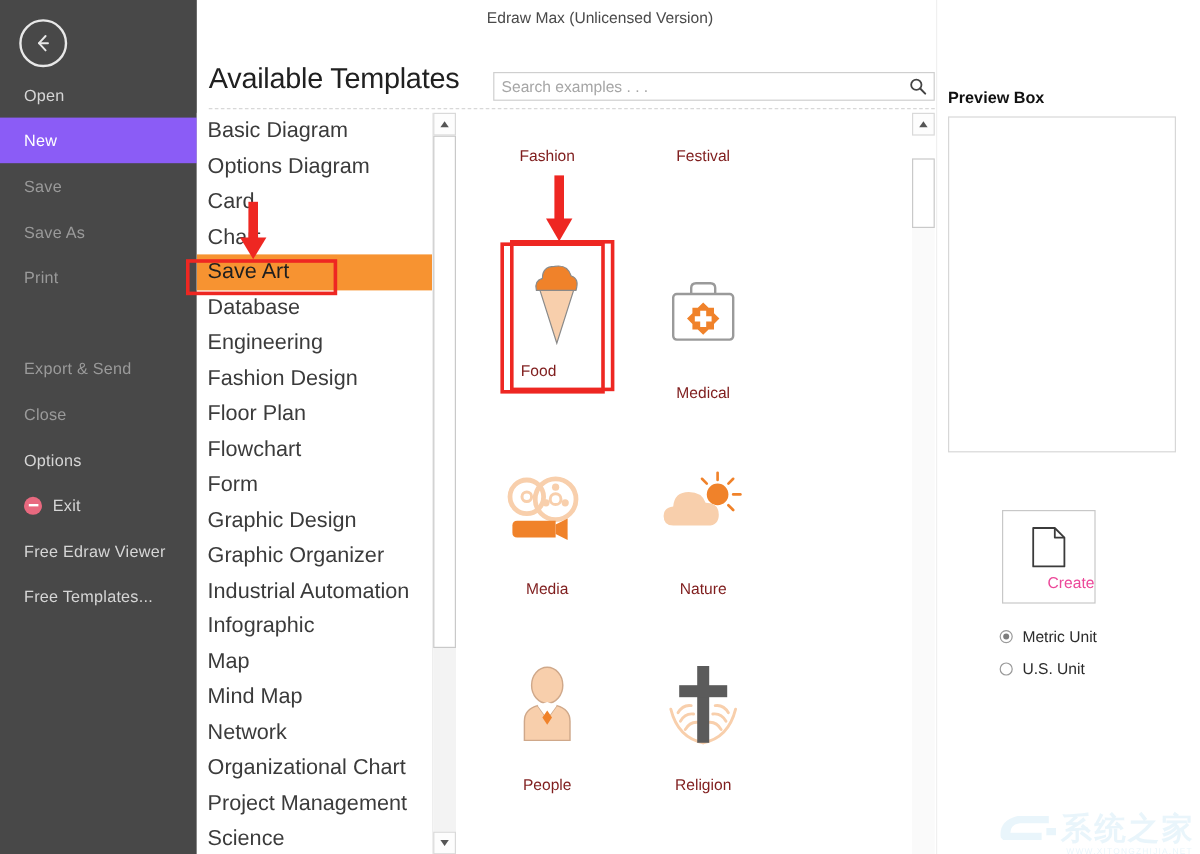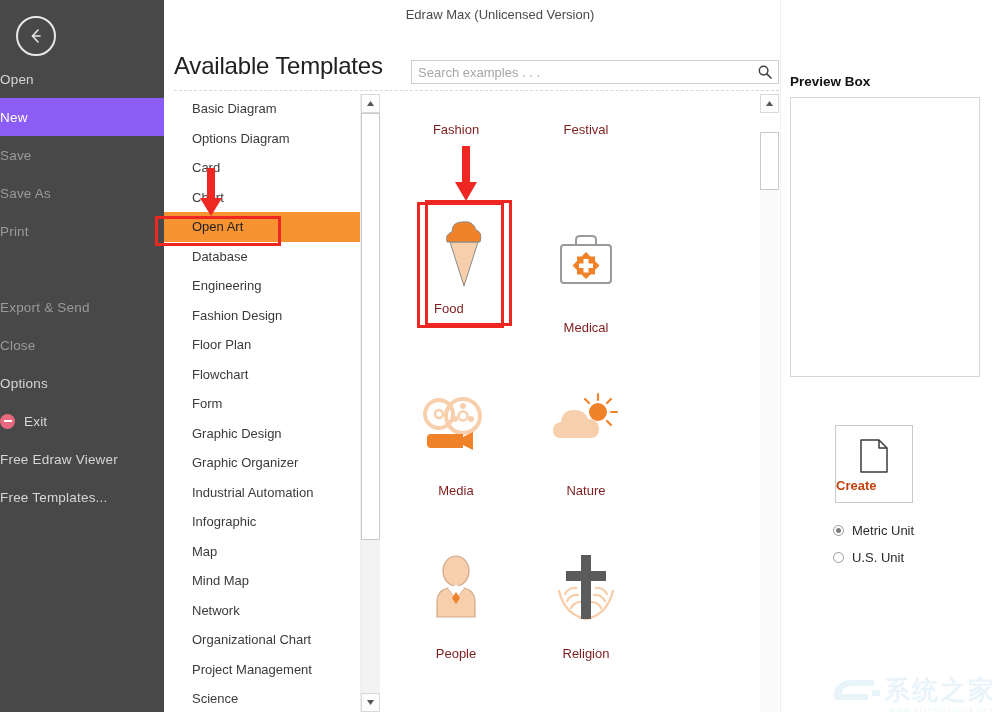--- a/index.html
+++ b/index.html
@@ -28,20 +28,21 @@
     border-radius: 50%;
     box-sizing: border-box;
     display: flex; align-items: center; justify-content: center;
     cursor: pointer;
   }
   #back-btn svg { display: block; }
   .side-item {
     position: absolute; left: 0;
     width: 164px; height: 38px;
     display: flex; align-items: center;
+    padding-left: 20px;
     box-sizing: border-box;
     font-size: 13.5px;
     color: #d6d6d6;
     cursor: pointer;
     letter-spacing: 0.2px;
   }
   .side-item.dim { color: #9a9a9a; }
   .side-item.active { background: #8b5cf6; color: #ffffff; }
   .exit-dot {
     width: 15px; height: 15px; border-radius: 50%;
@@ -123,22 +124,22 @@
   #cat-panel {
     position: absolute; left: 164px; top: 94px;
     width: 216px; height: 618px;
     background: #ffffff;
     overflow: hidden;
   }
   .cat-item {
     position: relative;
     height: 29.5px;
     line-height: 29.5px;
-    padding-left: 28px;
-    font-size: 13px;
+    padding-left: 9px;
+    font-size: 18px;
     color: #3b3b3b;
     cursor: pointer;
     white-space: nowrap;
   }
   .cat-item.selected { background: #f79331; color: #1f1f1f; }
 
   
   #cat-scroll {
     position: absolute; left: 360px; top: 94px;
     width: 19px; height: 618px;
@@ -229,24 +230,23 @@
     background: #ffffff;
     box-sizing: border-box;
     cursor: pointer;
   }
   #create-doc-icon {
     position: absolute; left: 50%; top: 12px;
     transform: translateX(-50%);
   }
   #create-label {
     position: absolute; left: 0; top: 52px;
-    width: 76px; text-align: left;
+    width: 76px; text-align: right;
     font-size: 13px;
-    color: #c2410c;
-    font-weight: bold;
+    color: #ec4899;
   }
   .unit-row {
     position: absolute; left: 52px;
     display: flex; align-items: center;
     font-size: 13px;
     color: #2b2b2b;
     cursor: pointer;
   }
   .radio {
     width: 11px; height: 11px;
@@ -377,21 +377,21 @@
       </svg>
     </span>
   </div>
   <div id="header-rule"></div>
 
   <div id="cat-panel">
     <div class="cat-item" style="top:0">Basic Diagram</div>
     <div class="cat-item">Options Diagram</div>
     <div class="cat-item">Card</div>
     <div class="cat-item">Chart</div>
-    <div class="cat-item selected">Open Art</div>
+    <div class="cat-item selected">Save Art</div>
     <div class="cat-item">Database</div>
     <div class="cat-item">Engineering</div>
     <div class="cat-item">Fashion Design</div>
     <div class="cat-item">Floor Plan</div>
     <div class="cat-item">Flowchart</div>
     <div class="cat-item">Form</div>
     <div class="cat-item">Graphic Design</div>
     <div class="cat-item">Graphic Organizer</div>
     <div class="cat-item">Industrial Automation</div>
     <div class="cat-item">Infographic</div>

